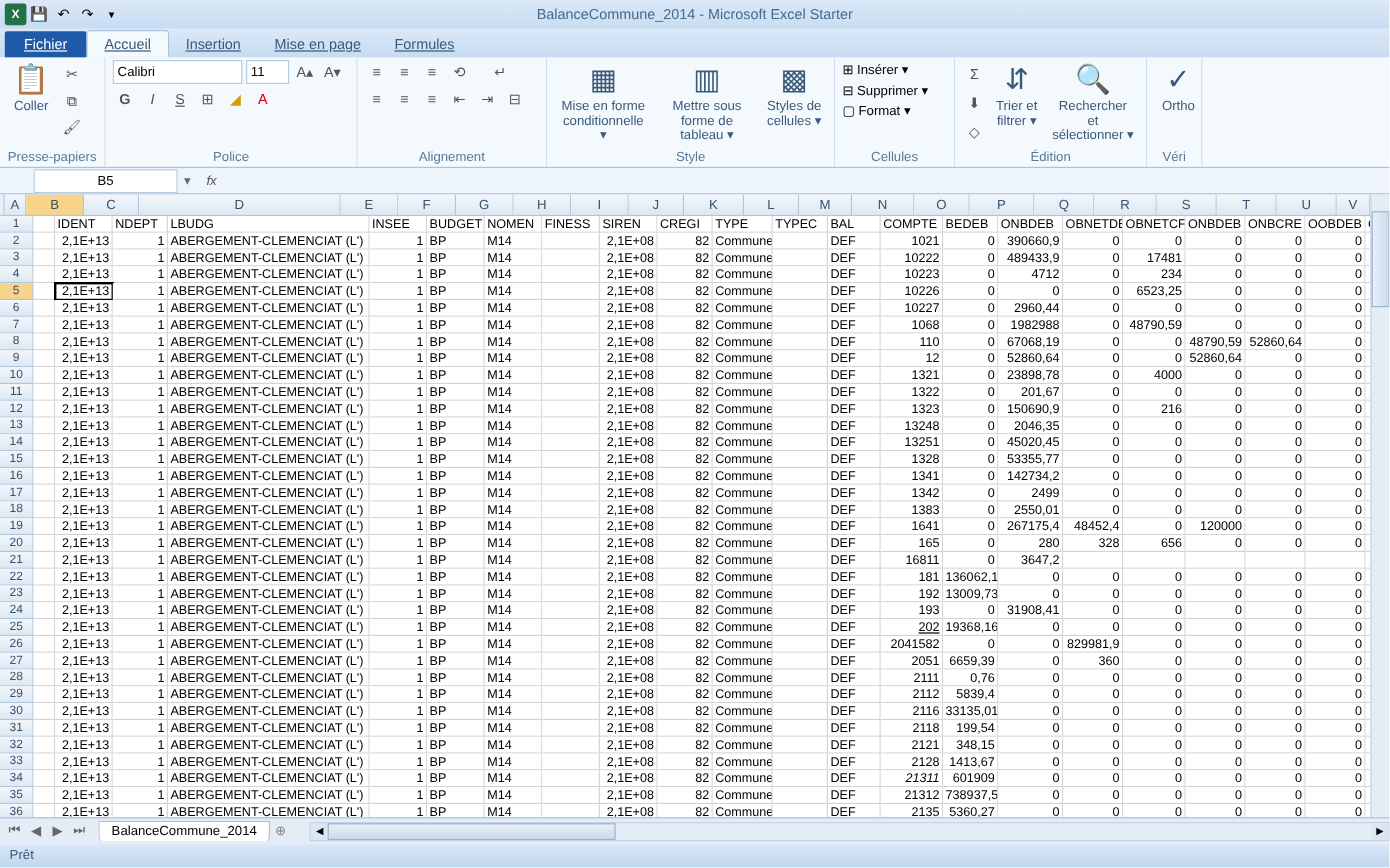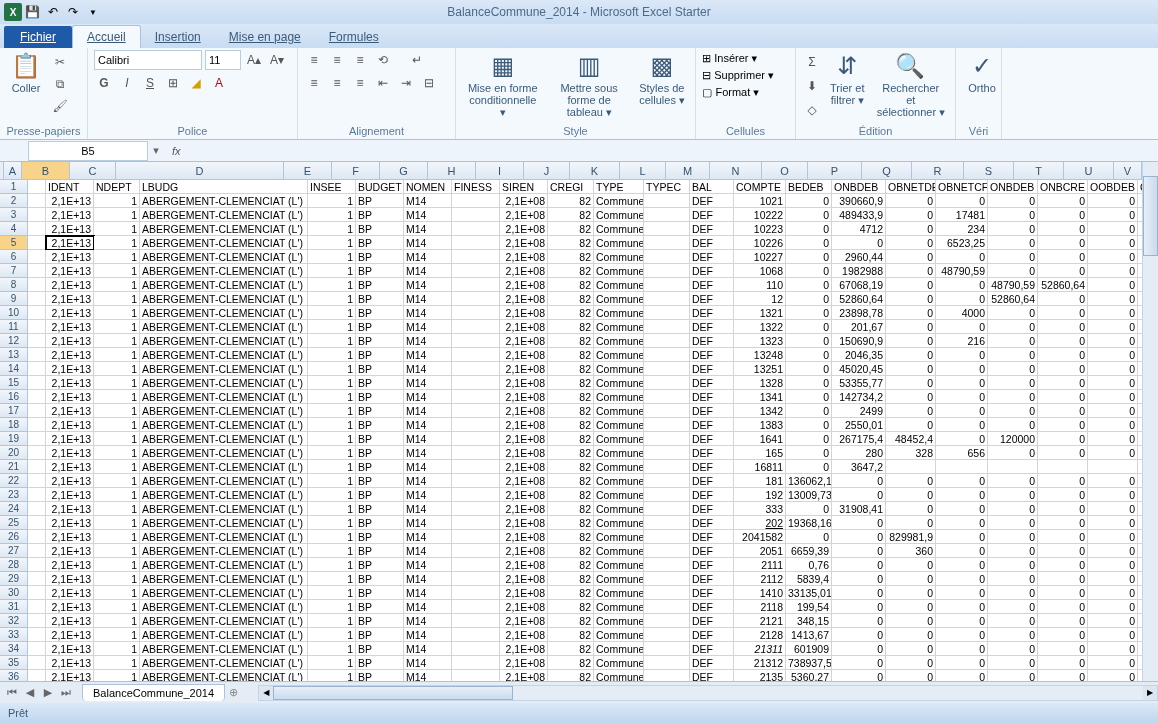--- a/index.html
+++ b/index.html
@@ -841,21 +841,21 @@
             <div class="cell" style="width: 168px;">ABERGEMENT-CLEMENCIAT (L')</div>
             <div class="cell num" style="width: 48px;">1</div>
             <div class="cell" style="width: 48px;">BP</div>
             <div class="cell" style="width: 48px;">M14</div>
             <div class="cell num" style="width: 48px;"></div>
             <div class="cell num" style="width: 48px;">2,1E+08</div>
             <div class="cell num" style="width: 46px;">82</div>
             <div class="cell" style="width: 50px;">Commune</div>
             <div class="cell" style="width: 46px;"></div>
             <div class="cell" style="width: 44px;">DEF</div>
-            <div class="cell num" style="width: 52px;">333</div>
+            <div class="cell num" style="width: 52px;">193</div>
             <div class="cell num" style="width: 46px;">0</div>
             <div class="cell num" style="width: 54px;">31908,41</div>
             <div class="cell num" style="width: 50px;">0</div>
             <div class="cell num" style="width: 52px;">0</div>
             <div class="cell num" style="width: 50px;">0</div>
             <div class="cell num" style="width: 50px;">0</div>
             <div class="cell num" style="width: 50px;">0</div>
             <div class="cell" style="width: 28px;"></div>
           </div>
           <div class="row">
@@ -985,21 +985,21 @@
             <div class="cell" style="width: 168px;">ABERGEMENT-CLEMENCIAT (L')</div>
             <div class="cell num" style="width: 48px;">1</div>
             <div class="cell" style="width: 48px;">BP</div>
             <div class="cell" style="width: 48px;">M14</div>
             <div class="cell num" style="width: 48px;"></div>
             <div class="cell num" style="width: 48px;">2,1E+08</div>
             <div class="cell num" style="width: 46px;">82</div>
             <div class="cell" style="width: 50px;">Commune</div>
             <div class="cell" style="width: 46px;"></div>
             <div class="cell" style="width: 44px;">DEF</div>
-            <div class="cell num" style="width: 52px;">1410</div>
+            <div class="cell num" style="width: 52px;">2116</div>
             <div class="cell num" style="width: 46px;">33135,01</div>
             <div class="cell num" style="width: 54px;">0</div>
             <div class="cell num" style="width: 50px;">0</div>
             <div class="cell num" style="width: 52px;">0</div>
             <div class="cell num" style="width: 50px;">0</div>
             <div class="cell num" style="width: 50px;">0</div>
             <div class="cell num" style="width: 50px;">0</div>
             <div class="cell" style="width: 28px;"></div>
           </div>
           <div class="row">

